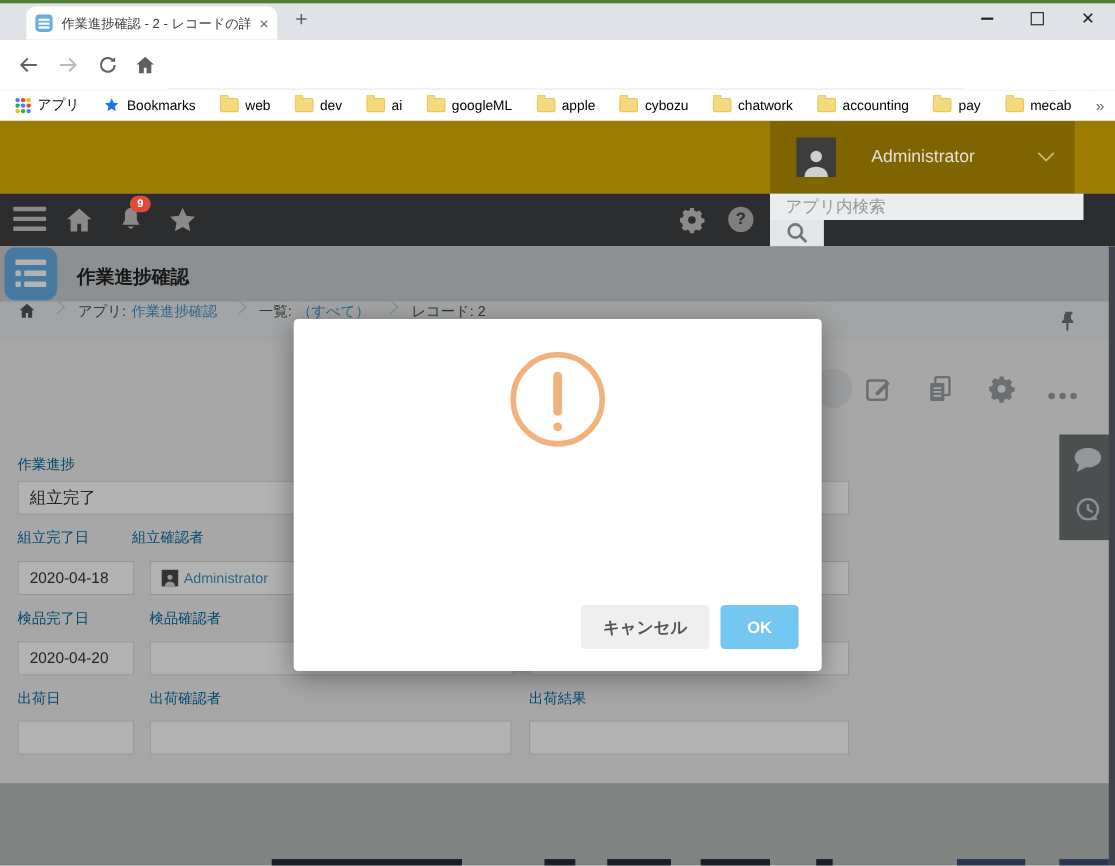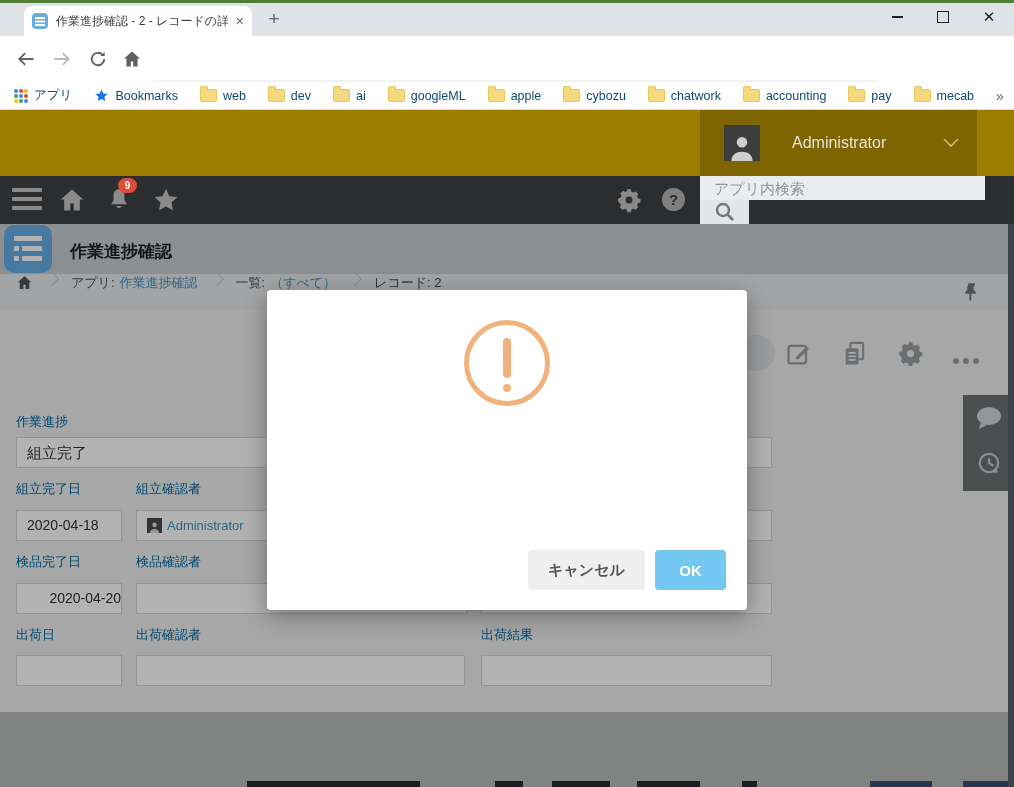--- a/index.html
+++ b/index.html
@@ -21,21 +21,21 @@
   .maxbox{width:10px;height:10px;border:1.5px solid #202124;}
   .xglyph{font-size:15px;color:#202124;}
 
   .navbar{position:absolute;left:0;top:36px;width:1014px;height:46px;background:#ffffff;}
   .navic{position:absolute;top:13px;width:20px;height:20px;color:#5f6368;}
   .urlpill{position:absolute;left:142px;top:44px;width:746px;height:30px;background:#f0f2f4;border-radius:15px;display:flex;align-items:center;padding:0 12px;box-sizing:border-box;}
   .urltext{font-size:13px;color:#202124;margin-left:8px;white-space:nowrap;overflow:hidden;flex:1;}
   .profcircle{position:absolute;top:46px;width:26px;height:26px;border-radius:50%;display:flex;align-items:center;justify-content:center;color:#fff;font-size:13px;font-weight:bold;}
 
   .bookbar{position:absolute;left:0;top:82px;width:1014px;height:28px;background:#ffffff;border-bottom:1px solid #dadce0;box-sizing:border-box;display:flex;align-items:center;gap:10px;padding:0 14px;}
-  .bkitem{display:flex;align-items:center;gap:6px;font-size:12.5px;color:#0c4a6e;white-space:nowrap;margin-right:12px;}
+  .bkitem{display:flex;align-items:center;gap:6px;font-size:12.5px;color:#000000;white-space:nowrap;margin-right:12px;}
   .grid9{display:grid;grid-template-columns:repeat(3,4px);grid-gap:1px;}
   .grid9 span{width:4px;height:4px;border-radius:50%;}
   .folder{width:15px;height:11px;background:#f5d97e;border:1px solid #e7c85c;border-radius:2px;position:relative;}
   .folder::before{content:"";position:absolute;left:-1px;top:-4px;width:6px;height:3px;background:#f5d97e;border:1px solid #e7c85c;border-bottom:none;border-radius:2px 2px 0 0;}
   .overflow{margin-left:auto;color:#5f6368;font-size:14px;}
 
   
   .kheader{position:absolute;left:0;top:110px;width:1014px;height:66px;background:#9c7d00;}
   .klogo{position:absolute;left:104px;top:124px;display:flex;align-items:center;gap:4px;color:#171204;}
   .klogotext{font-size:30px;font-weight:bold;letter-spacing:0.5px;}
@@ -357,31 +357,31 @@
           <path d="M10.4 2h3.2l.5 2.3a7.7 7.7 0 0 1 1.9.8l2.2-1 2.3 2.3-1 2.2c.4.6.6 1.2.8 1.9l2.3.5v3.2l-2.3.5a7.7 7.7 0 0 1-.8 1.9l1 2.2-2.3 2.3-2.2-1c-.6.4-1.2.6-1.9.8l-.5 2.3h-3.2l-.5-2.3a7.7 7.7 0 0 1-1.9-.8l-2.2 1-2.3-2.3 1-2.2a7.7 7.7 0 0 1-.8-1.9L2 13.6v-3.2l2.3-.5c.2-.7.4-1.3.8-1.9l-1-2.2 2.3-2.3 2.2 1c.6-.4 1.2-.6 1.9-.8z" fill="#9aa0a3"></path>
           <circle cx="12" cy="12" r="3.2" fill="#eff0f0"></circle>
         </svg>
       </span>
     <span class="ricon dots" style="left:953px;top:40px;"><span></span><span></span><span></span></span>
 
     <span class="flabel" style="left:16px;top:103px;">作業進捗</span>
     <div class="fbox" style="left:16px;top:127px;width:744px;font-size:15px;">組立完了</div>
 
     <span class="flabel" style="left:16px;top:170px;">組立完了日</span>
-    <span class="flabel" style="left:136px;top:170px;">組立確認者</span>
+    <span class="flabel" style="left:120px;top:170px;">組立確認者</span>
     <div class="fbox" style="left:16px;top:200px;width:94px;">2020-04-18</div>
     <div class="fbox" style="left:136px;top:200px;width:319px;"><span class="uavatar"><svg width="13" height="13" viewBox="0 0 24 24">
             <circle cx="12" cy="9" r="4.2" fill="#d8d8d8"></circle>
             <path d="M3.5 24c0-5 3.8-7.5 8.5-7.5s8.5 2.5 8.5 7.5z" fill="#d8d8d8"></path>
           </svg></span><span class="ulink">Administrator</span></div>
     <div class="fbox" style="left:481px;top:200px;width:279px;"></div>
 
     <span class="flabel" style="left:16px;top:243px;">検品完了日</span>
     <span class="flabel" style="left:136px;top:243px;">検品確認者</span>
-    <div class="fbox" style="left:16px;top:273px;width:94px;text-align:right;">2020-04-20</div>
+    <div class="fbox" style="left:16px;top:273px;width:94px;">2020-04-20</div>
     <div class="fbox" style="left:136px;top:273px;width:319px;"></div>
     <div class="fbox" style="left:481px;top:273px;width:279px;"></div>
 
     <span class="flabel" style="left:16px;top:316px;">出荷日</span>
     <span class="flabel" style="left:136px;top:316px;">出荷確認者</span>
     <span class="flabel" style="left:481px;top:316px;">出荷結果</span>
     <div class="fbox" style="left:16px;top:345px;width:94px;"></div>
     <div class="fbox" style="left:136px;top:345px;width:317px;"></div>
     <div class="fbox" style="left:481px;top:345px;width:279px;"></div>
 

